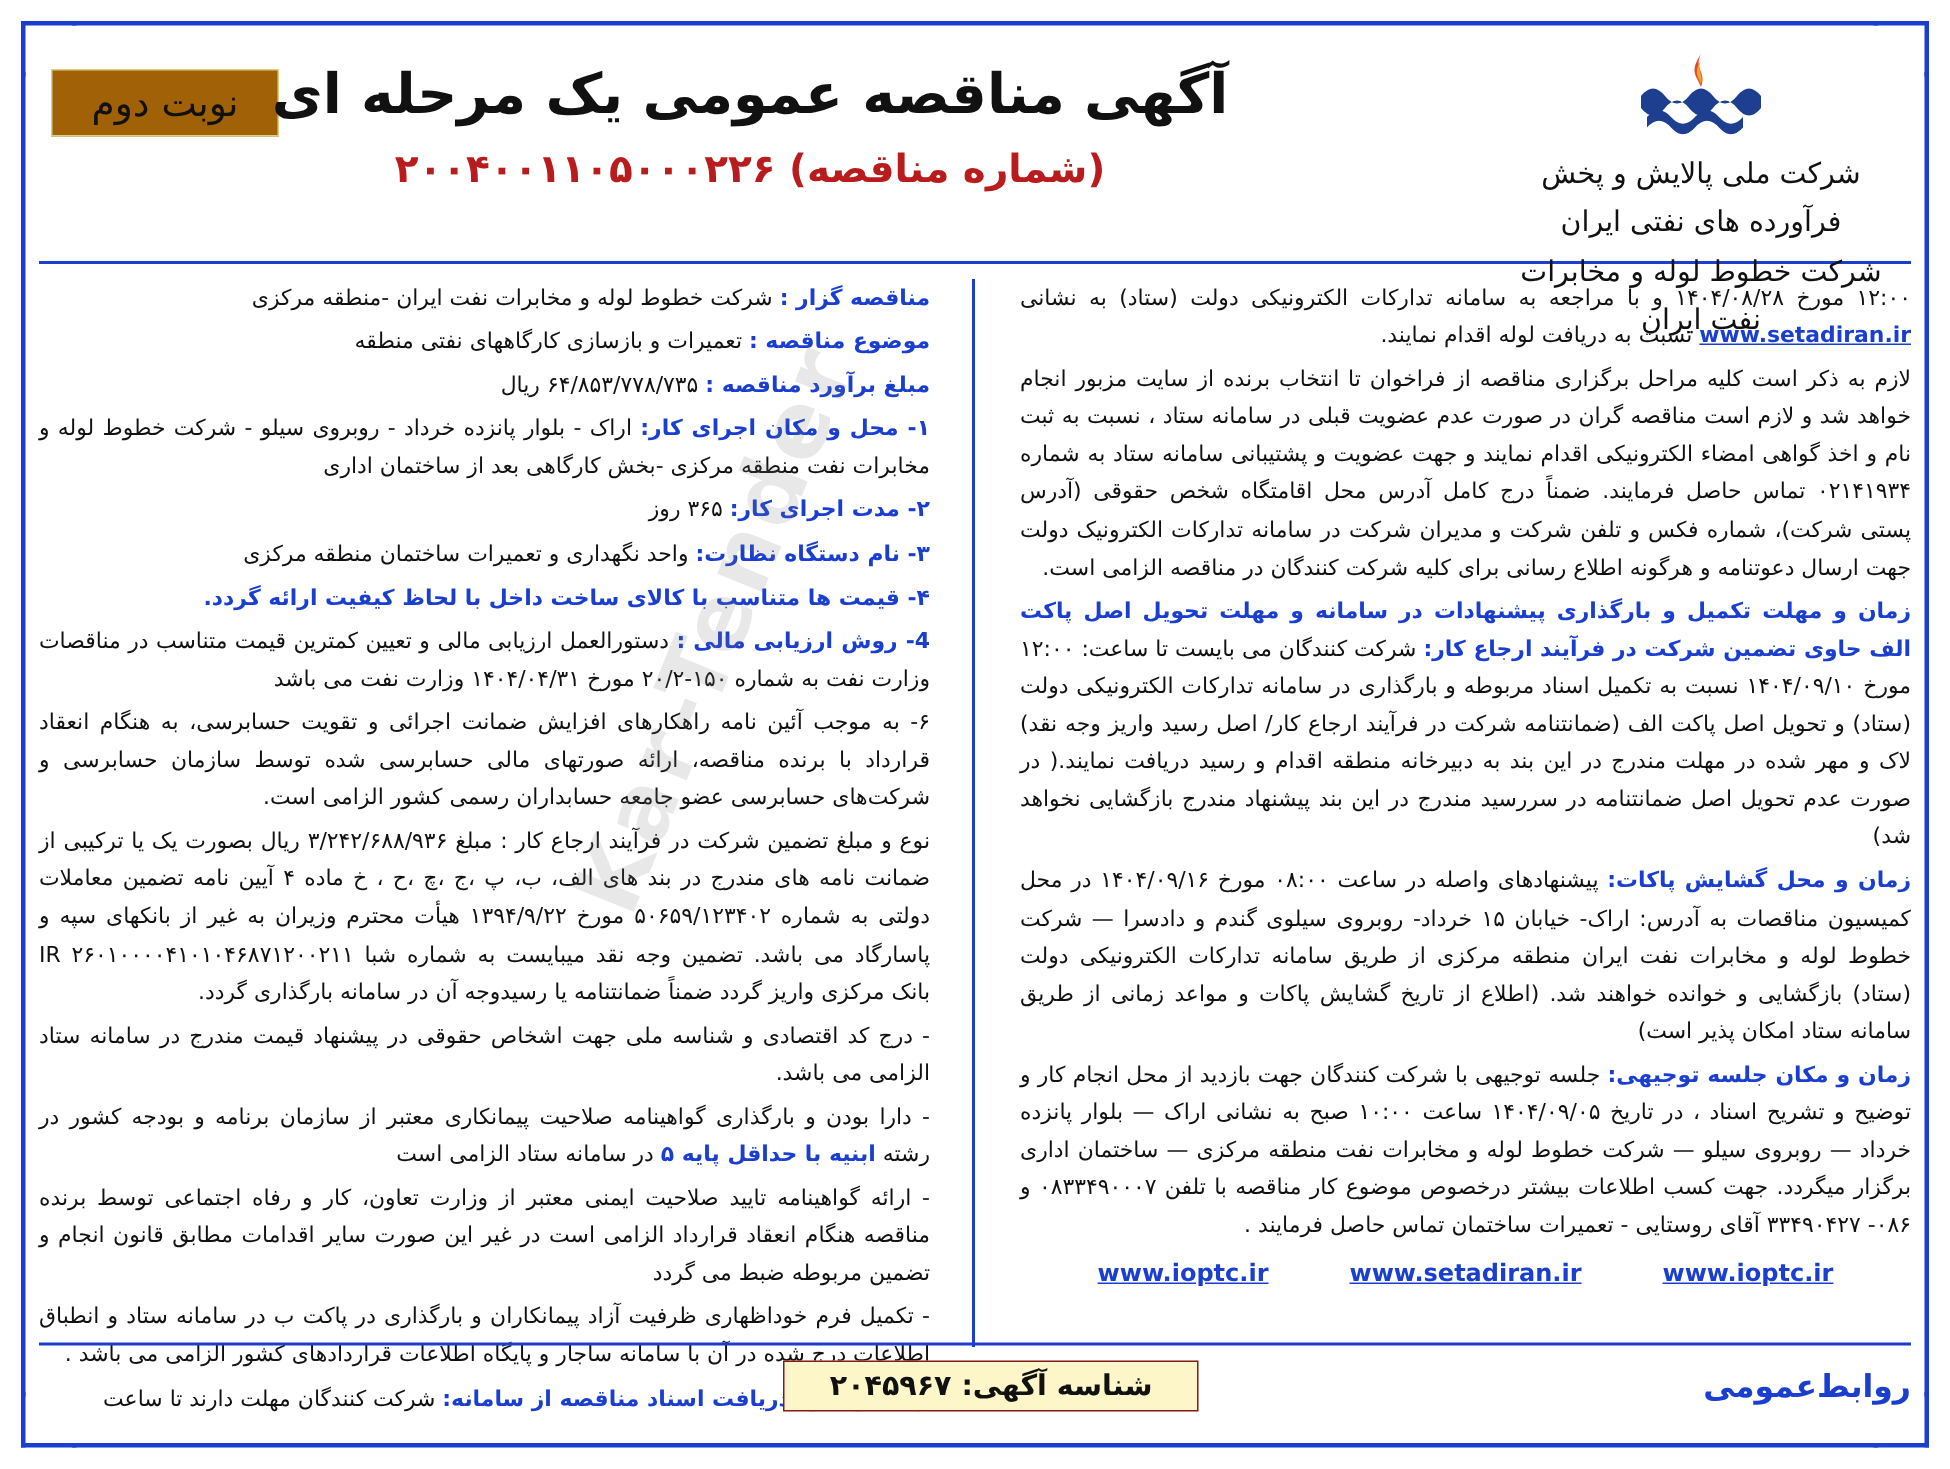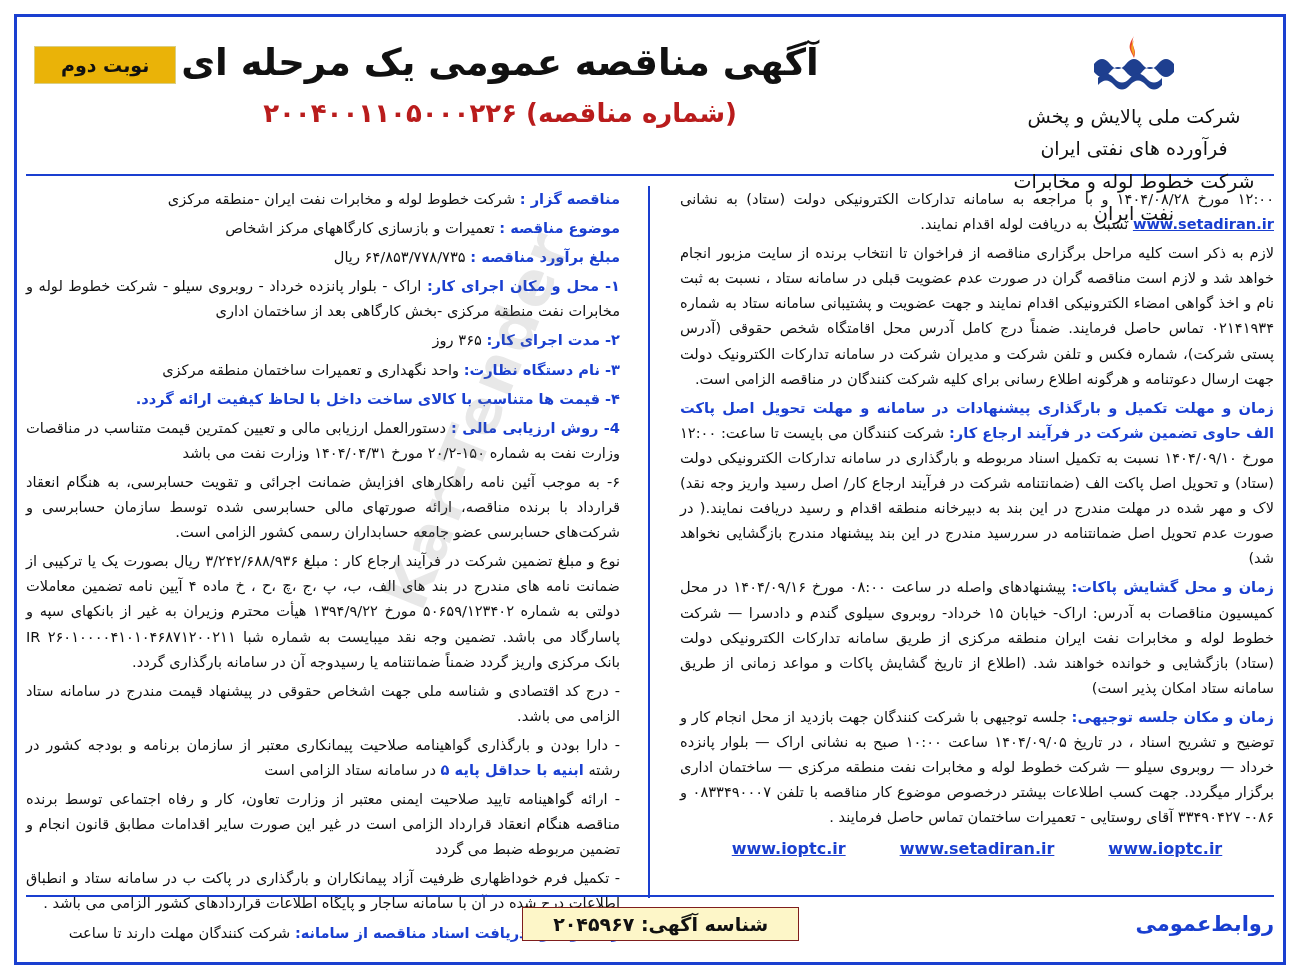--- a/index.html
+++ b/index.html
@@ -33,23 +33,23 @@
   .inner{
     position:absolute;top:24px;right:26px;left:26px;bottom:24px;
   }
 
   
   .header{
     position:relative;height:148px;
   }
   .badge-notbat{
     position:absolute;top:22px;left:8px;
-    background:#eab308;border:1px solid #d9cf86;
+    background:#a16207;border:1px solid #d9cf86;
     padding:7px 26px;
-    font-size:19px;font-weight:bold;color:#111;
+    font-size:25px;font-weight:normal;color:#111;
     letter-spacing:0.5px;
   }
   .title-block{
     position:absolute;top:16px;left:0;right:300px;text-align:center;
   }
   .main-title{
     font-size:37px;font-weight:bold;color:#111;line-height:1.25;
     font-family:"DejaVu Sans","Liberation Sans",sans-serif;
   }
   .tender-no{
@@ -185,21 +185,21 @@
 
       <div class="vdiv"></div>
 
       <div class="col col-right">
         <p>
           <span class="blue-b">مناقصه گزار :</span>
           <span>شرکت خطوط لوله و مخابرات نفت ایران  -منطقه مرکزی</span>
         </p>
         <p>
           <span class="blue-b">موضوع مناقصه :</span>
-          <span>تعمیرات و بازسازی کارگاههای مرکز اشخاص</span>
+          <span>تعمیرات و بازسازی کارگاههای نفتی منطقه</span>
         </p>
         <p>
           <span class="blue-b">مبلغ برآورد مناقصه :</span>
           <span>۶۴/۸۵۳/۷۷۸/۷۳۵ ریال</span>
         </p>
         <p>
           <span class="blue-b">۱- محل و مکان اجرای کار:</span>
           <span>اراک - بلوار پانزده خرداد - روبروی سیلو - شرکت خطوط لوله و مخابرات نفت منطقه مرکزی  -بخش کارگاهی بعد از ساختمان اداری</span>
         </p>
         <p>

